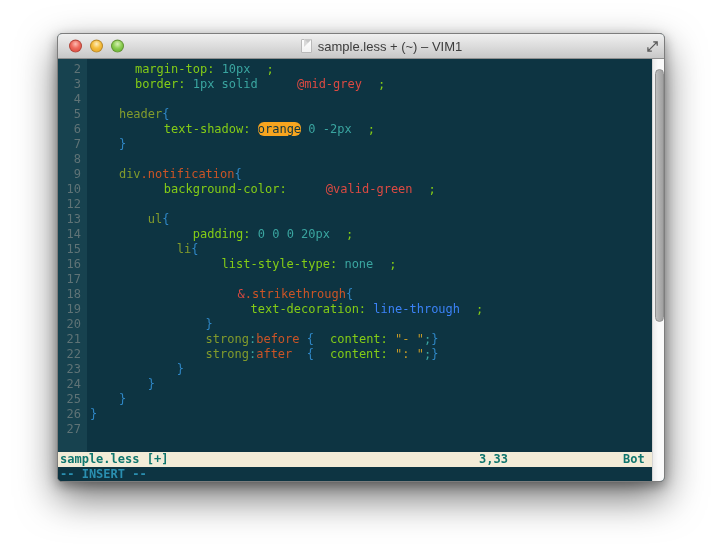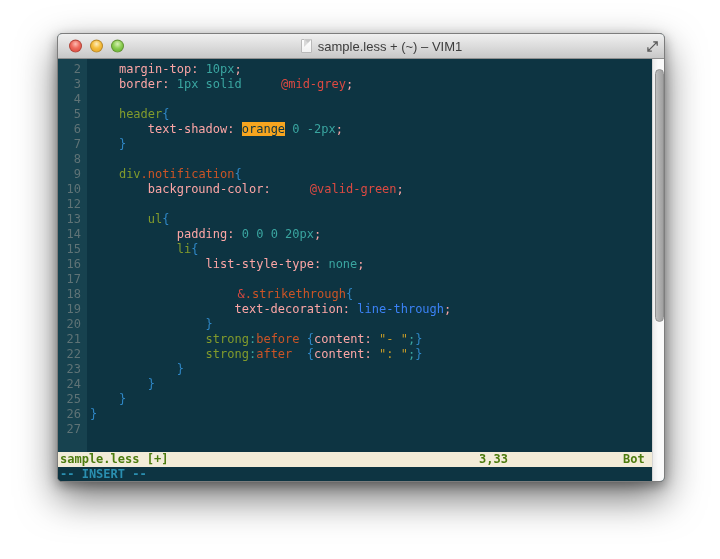--- a/index.html
+++ b/index.html
@@ -44,49 +44,49 @@
   .terminal{position:relative;height:424px;display:flex;background:#0d3442;}
   .main{width:594px;position:relative;font:12px/15px "DejaVu Sans Mono",monospace;flex:none;}
   .gutter-bg{position:absolute;left:0;top:0;width:29px;height:393px;background:#17424f;}
   .code{position:absolute;left:0;top:3px;width:100%;}
   .code-line{display:flex;height:15px;white-space:pre;}
   .lnum{width:29px;flex:none;text-align:right;padding-right:6px;box-sizing:border-box;color:#5f7376;position:relative;}
   .ltext{flex:1;padding-left:3px;white-space:pre;}
   
   .statusbar{
     position:absolute;left:0;top:393px;width:100%;height:15px;
-    background:#f2ecd8;color:#4d7c0f;font-weight:bold;line-height:15px;
+    background:#f2ecd8;color:#0f766e;font-weight:bold;line-height:15px;
   }
   .sb-file{position:absolute;left:2px;}
   .sb-ruler{position:absolute;left:421px;}
   .sb-pos{position:absolute;left:565px;}
   .modeline{
     position:absolute;left:2px;top:408px;height:15px;line-height:15px;
     color:#2a8fb0;font-weight:bold;
   }
   
   .scrollbar{
     width:14px;flex:none;background:linear-gradient(90deg,#ececec,#fafafa 40%);
     border-left:1px solid #d5d5d5;box-sizing:border-box;position:relative;
   }
   .thumb{
     position:absolute;left:2px;top:10px;width:9px;height:253px;border-radius:5px;
     background:linear-gradient(90deg,#bdbdbd,#a0a0a0);border:1px solid #8f8f8f;box-sizing:border-box;
   }
 </style>
 <style>.tok-n{color:#9bb0b5;}
-.tok-g{color:#fca5a5;}
+.tok-g{color:#84cc16;margin-left:16px;}
 .tok-v{color:#3aa5a0;}
 .tok-r{color:#dc4a42;padding-left:32px;}
 .tok-s{color:#829b2c;text-align:center;}
 .tok-o{color:#cb5426;}
 .tok-b{color:#2f87c6;}
 .tok-t{color:#c59a28;}
 .tok-d{color:#3b82f6;}
-.tok-h{background:#f7a51f;color:#0d3442;}</style></head>
+.tok-h{background:#f7a51f;color:#0d3442;border-radius:6px;}</style></head>
 <body>
 
 <div class="window">
 
   <div class="titlebar">
     <div class="lights">
       <span class="light red"></span>
       <span class="light yellow"></span>
       <span class="light green"></span>
     </div>

